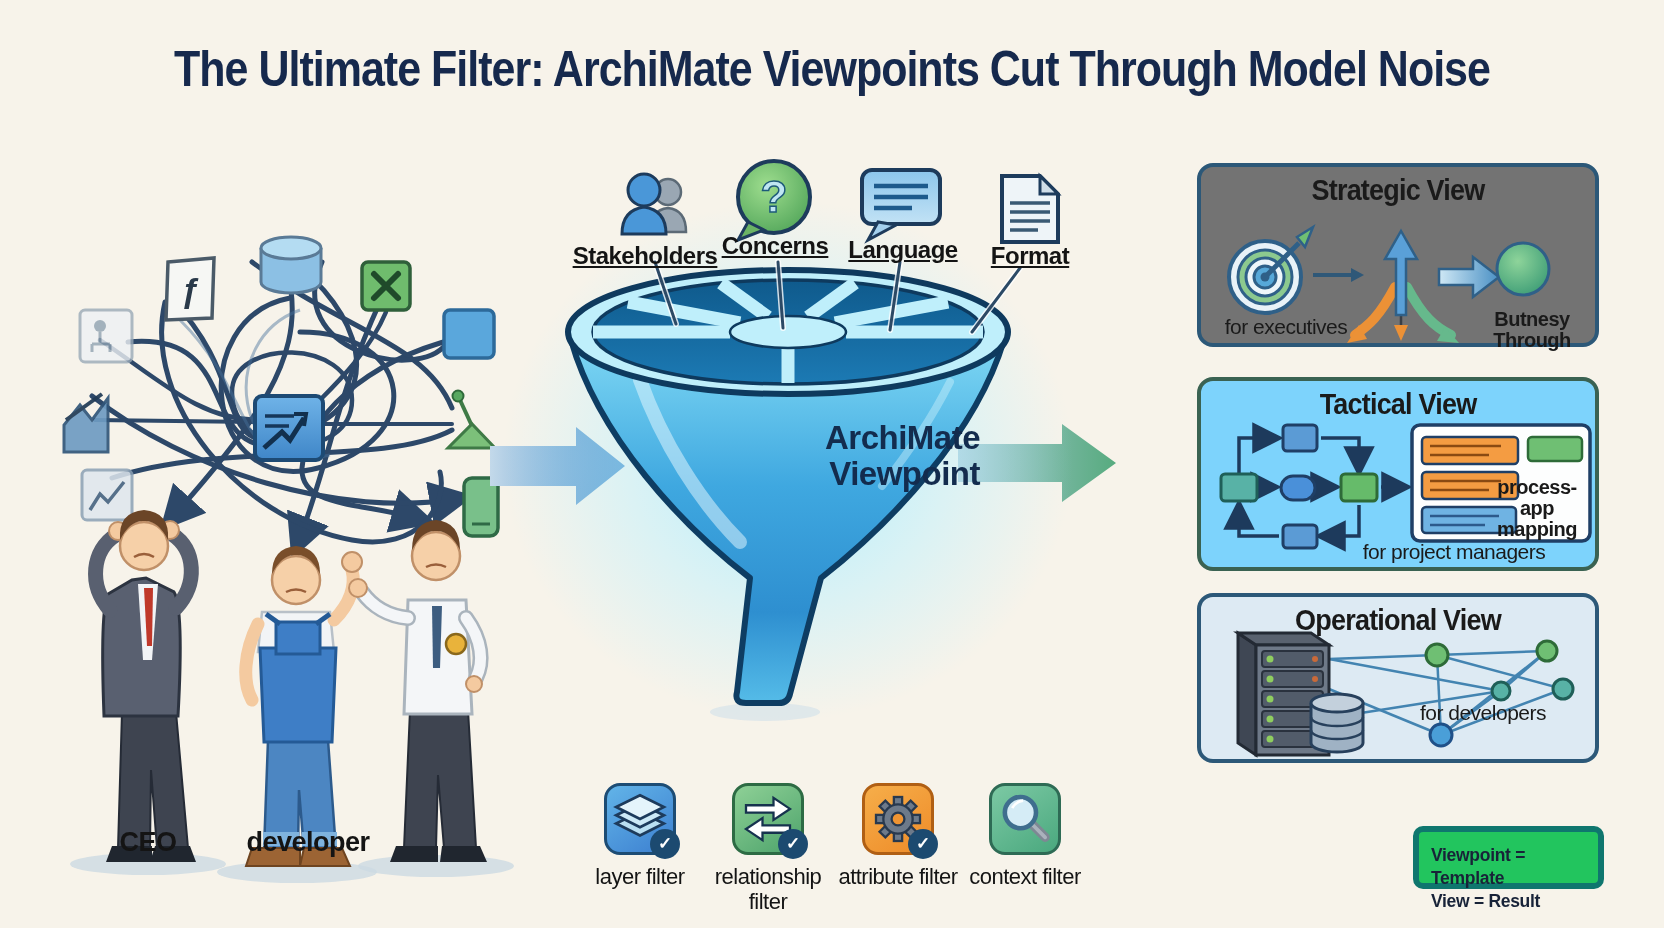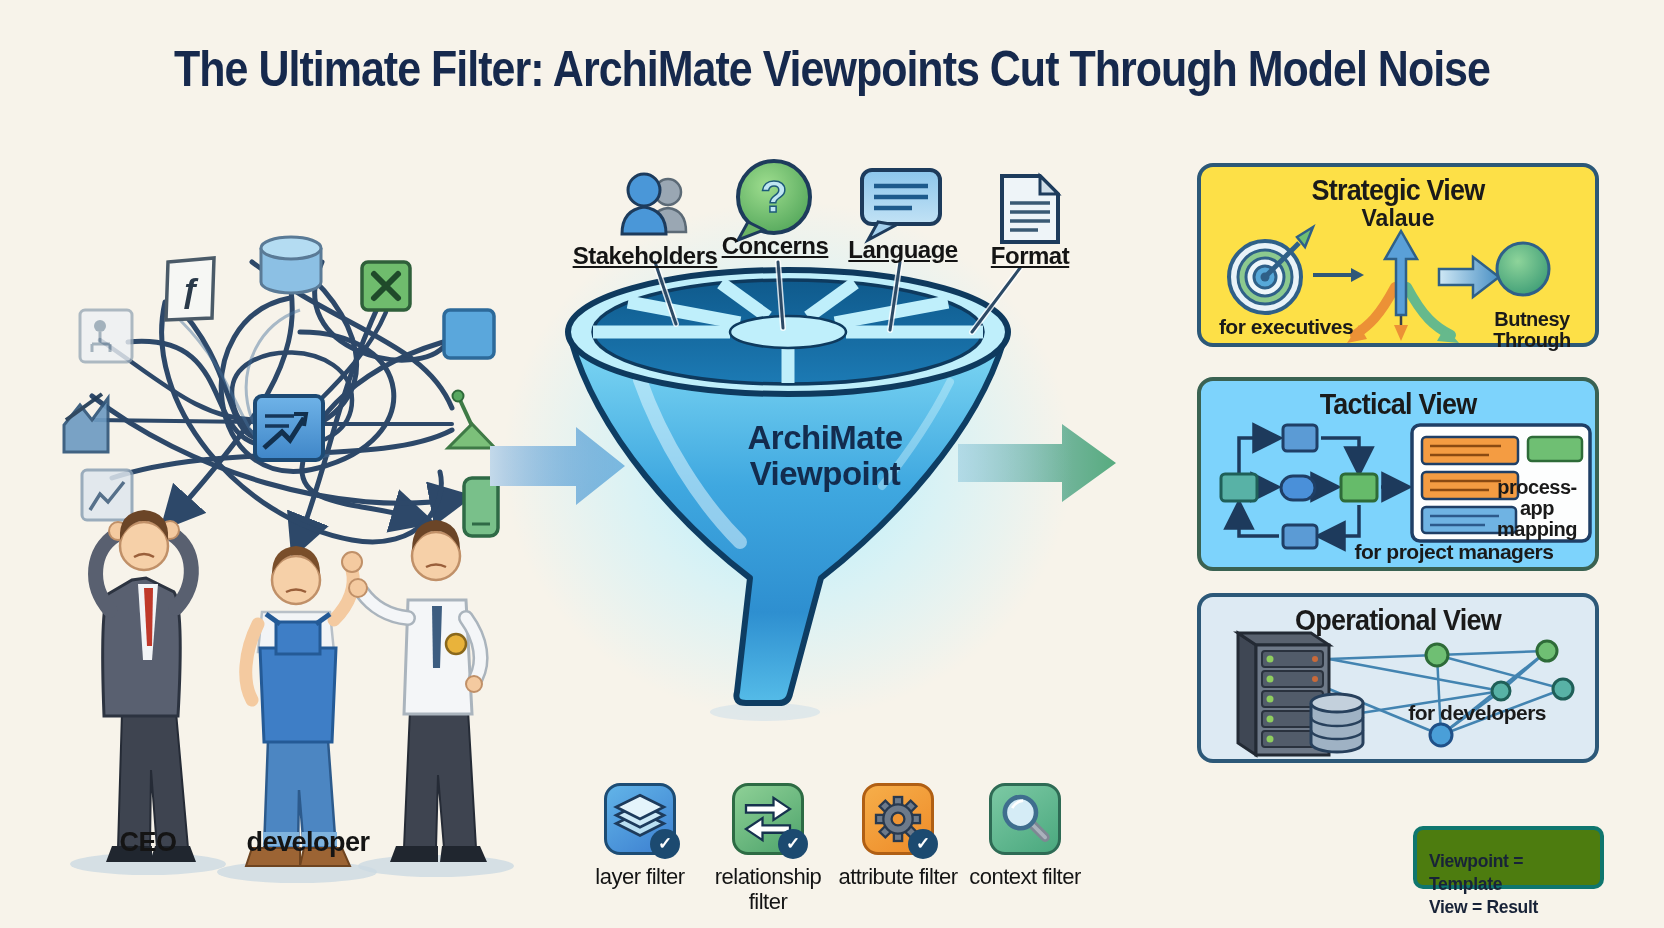--- a/index.html
+++ b/index.html
@@ -5,45 +5,45 @@
   html,body{margin:0;padding:0;background:#d8d4c8;}
   *{box-sizing:border-box;}
   #canvas{position:relative;width:1664px;height:928px;background:#f7f3ea;overflow:hidden;
           font-family:"Liberation Sans",sans-serif;}
   .abs{position:absolute;}
   .art{position:absolute;left:0;top:0;z-index:1;}
   .ovl{position:absolute;z-index:2;}
   #title{left:0;right:0;top:40px;text-align:center;font-size:43px;font-weight:bold;
          color:#16294d;letter-spacing:-1px;transform:scaleY(1.18);transform-origin:top;}
   .iconlabel{width:160px;text-align:center;font-size:24px;font-weight:bold;color:#141414;letter-spacing:-.5px;text-decoration:underline;}
-  .funnel-label{left:670px;top:420px;width:310px;text-align:center;font-size:33px;font-weight:bold;
+  .funnel-label{left:670px;top:420px;width:310px;text-align:right;font-size:33px;font-weight:bold;
                 color:#132c4e;line-height:36px;letter-spacing:-.5px;}
   .filterlabel{width:150px;text-align:center;font-size:22px;font-weight:normal;color:#141414;line-height:25px;letter-spacing:-.5px;}
   .personlabel{width:160px;text-align:center;font-size:27px;font-weight:bold;color:#141414;line-height:29px;letter-spacing:-.5px;}
   .personlabel span,.filterlabel span{display:block;}
   .filter-icon{width:72px;height:72px;border-radius:16px;position:absolute;z-index:2;}
   .f0{background:linear-gradient(145deg,#62b4e8,#3c7fd0);border:3px solid #1d4c74;}
   .f1{background:linear-gradient(145deg,#8ed096,#4da36b);border:3px solid #2d6b44;}
   .f2{background:linear-gradient(145deg,#f6ae4a,#ee8b28);border:3px solid #b05f14;}
   .f3{background:linear-gradient(145deg,#7cc9a4,#4aa87e);border:3px solid #2e6b55;}
   .badge{position:absolute;right:-7px;bottom:-7px;width:30px;height:30px;border-radius:50%;
          background:#1c4a70;color:#fff;font-size:17px;font-weight:bold;text-align:center;line-height:30px;}
   .panel{position:absolute;z-index:2;border-radius:16px;}
-  .strategic{left:1197px;top:163px;width:402px;height:184px;background:#fde047;border:4px solid #2c5878;}
+  .strategic{left:1197px;top:163px;width:402px;height:184px;background:#737373;border:4px solid #2c5878;}
   .tactical{left:1197px;top:377px;width:402px;height:194px;background:#7dd3fc;border:4px solid #3a6252;}
   .operational{left:1197px;top:593px;width:402px;height:170px;background:#ddeaf3;border:4px solid #2c5878;padding-left:13px;}
   .panel svg{position:absolute;left:0;top:0;}
   .p-title{position:absolute;left:0;right:0;top:6px;text-align:center;font-size:27px;font-weight:bold;
            color:#1a1a1a;letter-spacing:-.8px;transform:scaleY(1.12);transform-origin:top;}
   .p-sub{position:absolute;left:0;right:0;top:38px;text-align:center;font-size:23px;font-weight:bold;color:#1a1a1a;}
-  .p-cap{position:absolute;font-size:21px;font-weight:bold;color:#1a1a1a;letter-spacing:-.5px;}
+  .p-cap{position:absolute;font-size:21px;font-weight:normal;color:#1a1a1a;letter-spacing:-.5px;}
   .p-item{position:absolute;font-size:20px;font-weight:bold;color:#1a1a1a;line-height:21px;text-align:center;letter-spacing:-.5px;}
   .p-item span{display:block;}
-  #legend{left:1413px;top:826px;width:191px;height:63px;background:#4d7c0f;border:4px solid #0f766e;
-          border-radius:10px;padding:20px 12px;z-index:2;}
+  #legend{left:1413px;top:826px;width:191px;height:63px;background:#22c55e;border:6px solid #0f766e;
+          border-radius:10px;padding:12px 12px;z-index:2;}
   #legend div{font-size:17.5px;font-weight:bold;color:#182338;line-height:23px;letter-spacing:-.3px;}
 </style>
 </head>
 <body>
 
 <div id="canvas">
 
   <svg class="art" width="1664" height="928" viewBox="0 0 1664 928">
     <defs>
       <radialGradient id="glowG" cx="50%" cy="50%" r="50%">
@@ -389,21 +389,20 @@
             <stop offset="100%" stop-color="#4a90c4"></stop>
         </linearGradient>
         <radialGradient id="stratBall" cx="40%" cy="35%" r="70%">
           <stop offset="0%" stop-color="#8ed49a"></stop>
             <stop offset="100%" stop-color="#3f9e77"></stop>
         </radialGradient>
       </defs>
       <circle cx="322" cy="102" r="26" fill="url(#stratBall)" stroke="#2f6088" stroke-width="3"></circle>
     </svg>
     <div class="p-title">Strategic View</div>
-    <div class="p-sub">Valaue</div>
     <div class="p-item" style="left:271px;top:142px;width:120px">
       <span>Butnesy</span>
         <span>Through</span>
       </div>
     <div class="p-cap" style="left:0;width:170px;bottom:4px;text-align:center">for executives</div>
   </div>
 
   <div class="panel tactical">
     <svg width="394" height="186" viewBox="0 0 394 186">
       <defs>

